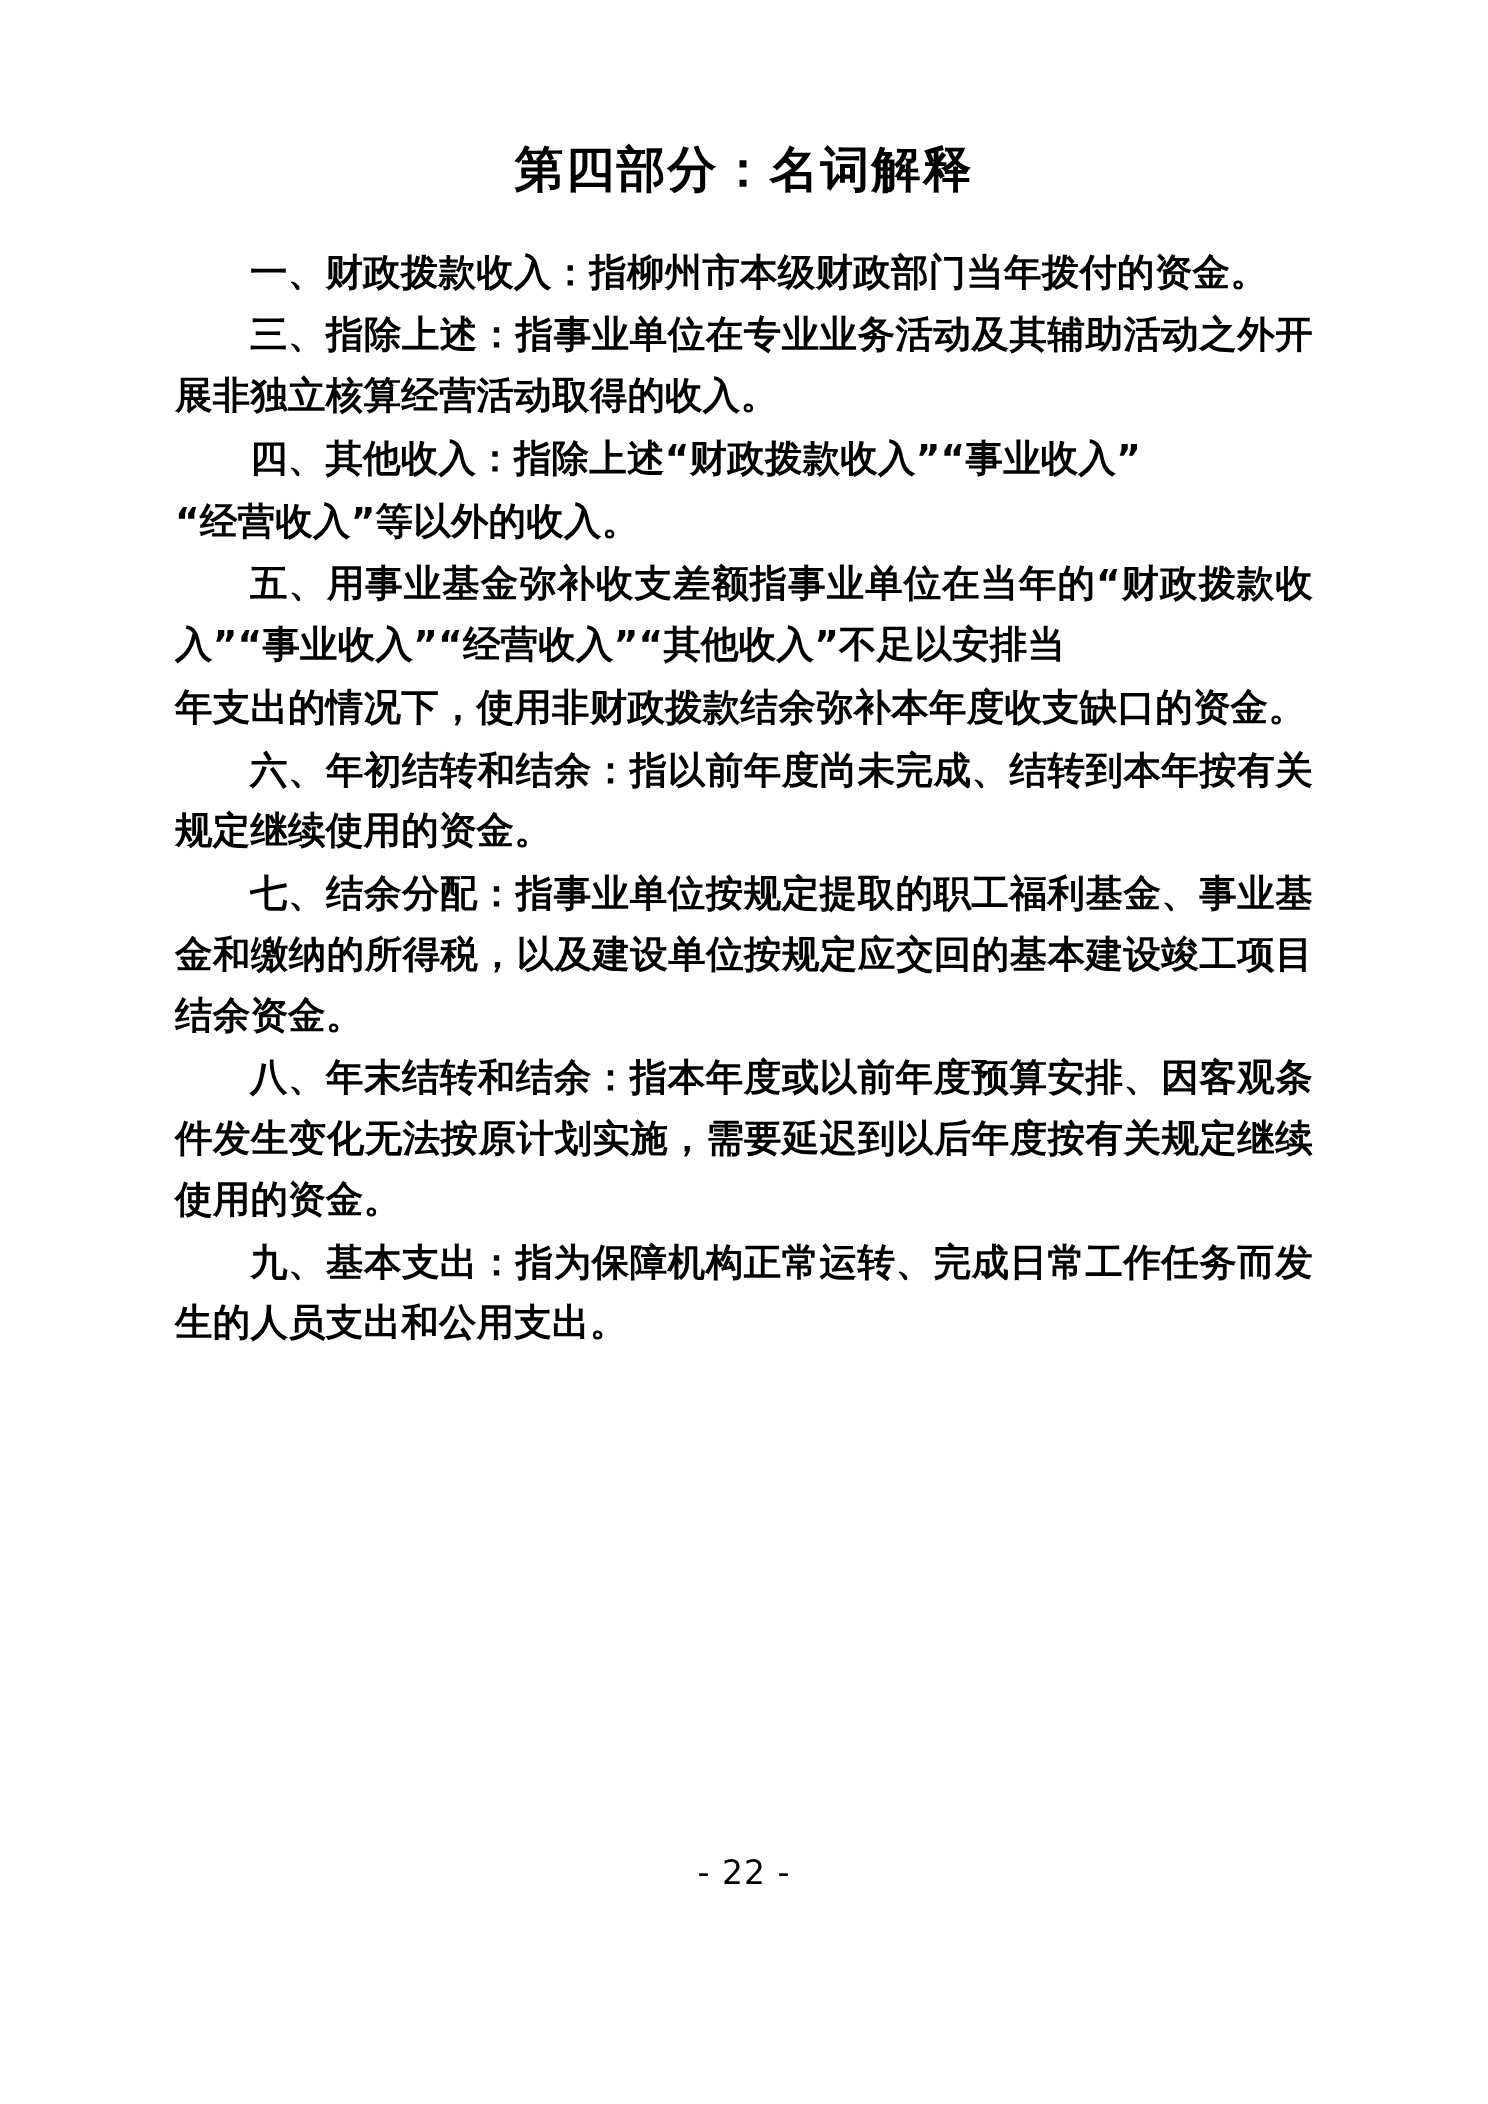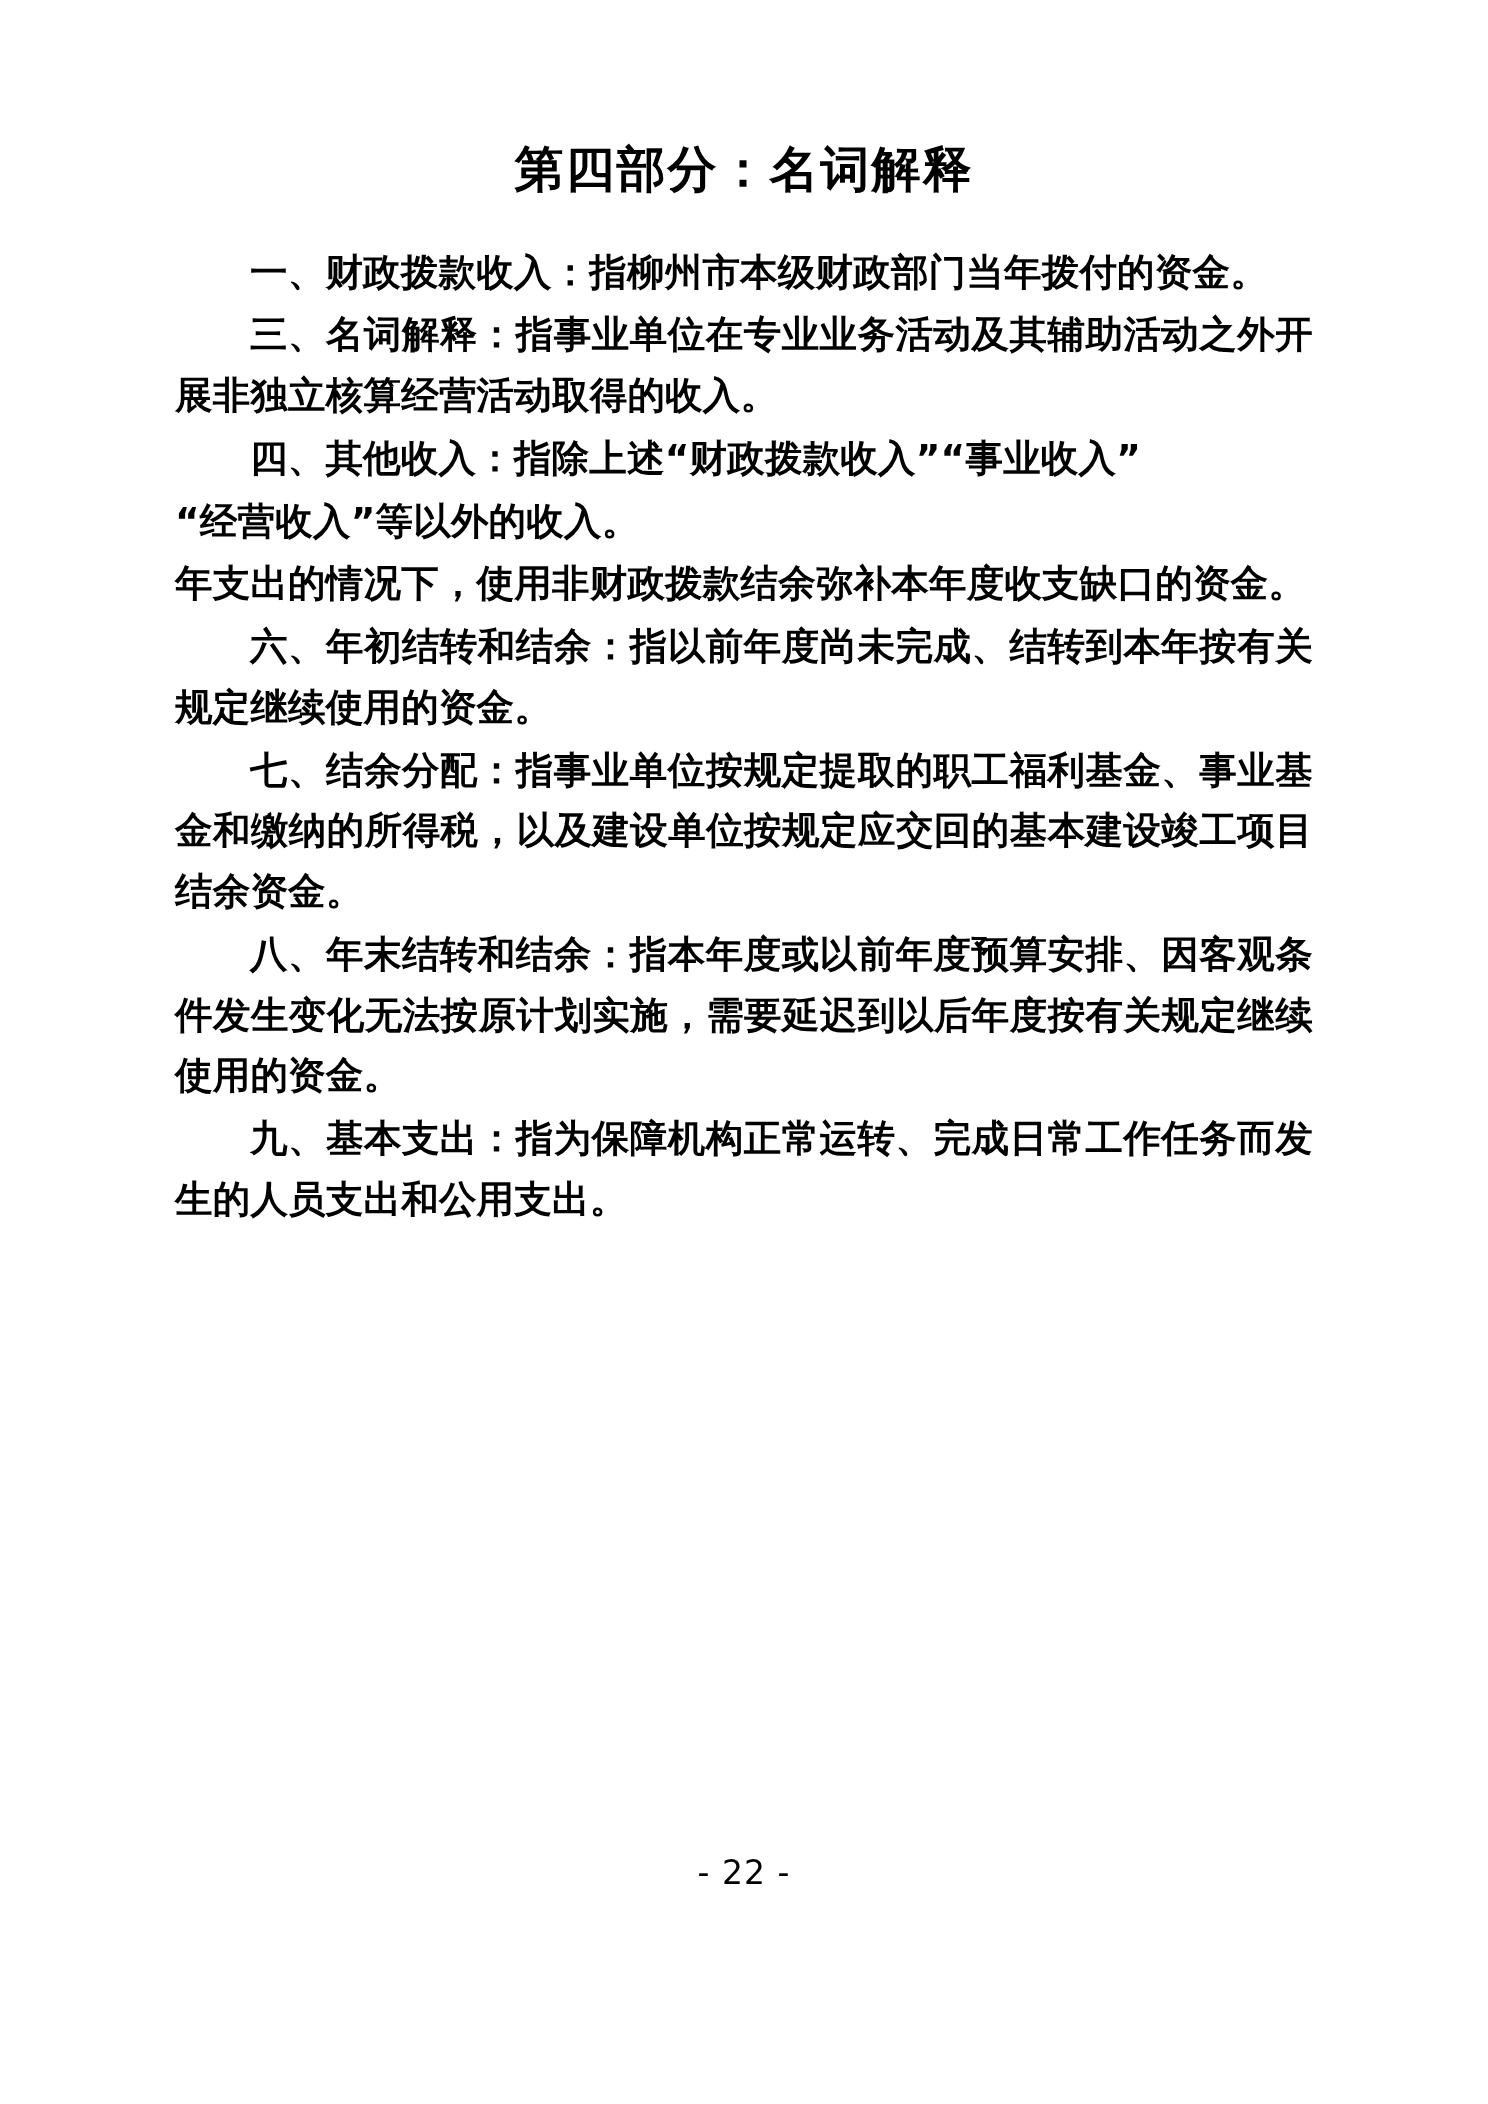--- a/index.html
+++ b/index.html
@@ -54,23 +54,24 @@
   }
 </style>
 </head>
 <body>
 
 <div class="page">
 
   <div class="doc-title">第四部分：名词解释</div>
 
   <div class="para">一、财政拨款收入：指柳州市本级财政部门当年拨付的资金。</div>
-  <div class="para">三、名词解释：指事业单位在专业业务活动及其辅助活动之外开展非独立核算经营活动取得的收入。</div>
+  <div class="para">三、指除上述：指事业单位在专业业务活动及其辅助活动之外开展非独立核算经营活动取得的收入。</div>
   <div class="para">四、其他收入：指除上述“财政拨款收入”“事业收入”</div>
   <div class="para noindent">“经营收入”等以外的收入。</div>
+  <div class="para">五、用事业基金弥补收支差额指事业单位在当年的“财政拨款收入”“事业收入”“经营收入”“其他收入”不足以安排当</div>
   <div class="para noindent">年支出的情况下，使用非财政拨款结余弥补本年度收支缺口的资金。</div>
   <div class="para">六、年初结转和结余：指以前年度尚未完成、结转到本年按有关规定继续使用的资金。</div>
   <div class="para">七、结余分配：指事业单位按规定提取的职工福利基金、事业基金和缴纳的所得税，以及建设单位按规定应交回的基本建设竣工项目结余资金。</div>
   <div class="para">八、年末结转和结余：指本年度或以前年度预算安排、因客观条件发生变化无法按原计划实施，需要延迟到以后年度按有关规定继续使用的资金。</div>
   <div class="para">九、基本支出：指为保障机构正常运转、完成日常工作任务而发生的人员支出和公用支出。</div>
 
   <div class="footer">- 22 -</div>
 </div>
 
 </body></html>

